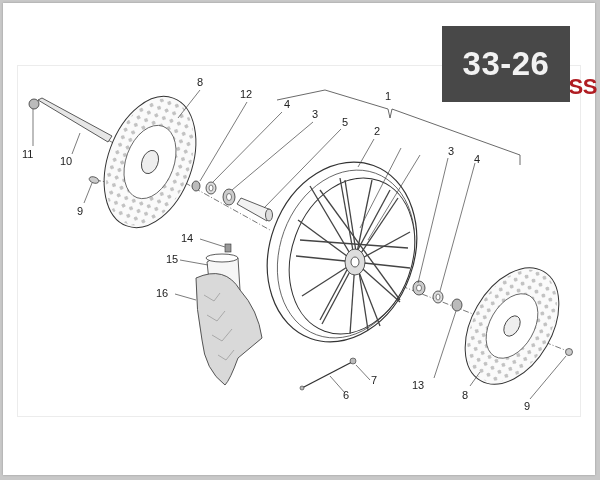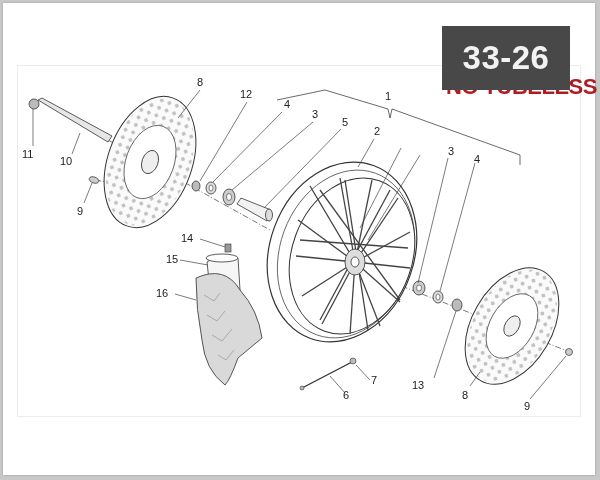--- a/index.html
+++ b/index.html
@@ -1,19 +1,19 @@
 <!DOCTYPE html>
 <html><head>
 <meta charset="utf-8">
 <style>
   html,body{margin:0;padding:0;}
   body{width:600px;height:480px;background:#c8c8c8;font-family:"Liberation Sans",sans-serif;position:relative;overflow:hidden;}
   .card{position:absolute;left:3px;top:3px;width:592px;height:472px;background:#ffffff;box-shadow:0 0 2px rgba(0,0,0,0.25);}
   .inner{position:absolute;left:14px;top:62px;width:562px;height:350px;border:1px solid #ececec;}
-  .badge{position:absolute;left:442px;top:26px;width:128px;height:64px;background:#484848;color:#f2f2f2;font-weight:bold;font-size:33px;display:flex;align-items:center;justify-content:center;letter-spacing:0.5px;z-index:3;}
+  .badge{position:absolute;left:442px;top:26px;width:128px;height:76px;background:#484848;color:#f2f2f2;font-weight:bold;font-size:33px;display:flex;align-items:center;justify-content:center;letter-spacing:0.5px;z-index:3;}
   .tag{position:absolute;left:446px;top:74px;color:#b01c22;font-weight:bold;font-size:22px;z-index:2;letter-spacing:-0.5px;}
   svg{position:absolute;left:0;top:0;}
   .lbl{font-family:"Liberation Sans",sans-serif;font-size:11px;fill:#222;}
 </style>
 </head>
 <body>
 
 <div class="card">
   <div class="inner"></div>
 </div>

